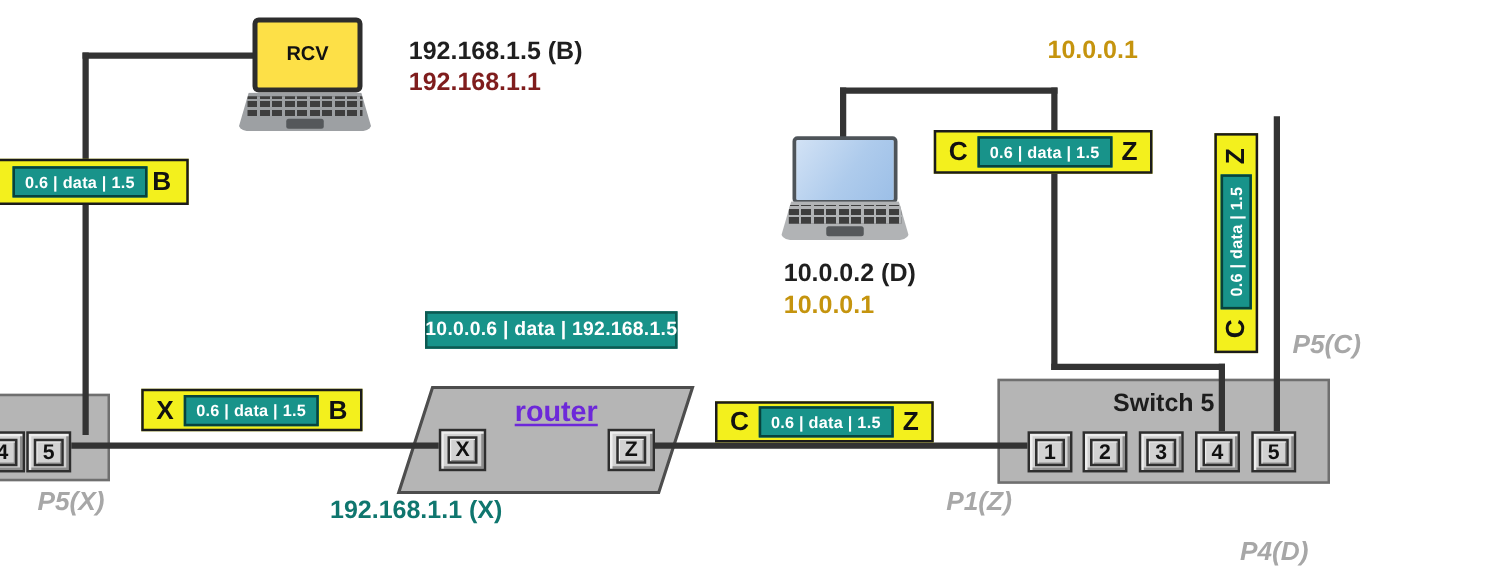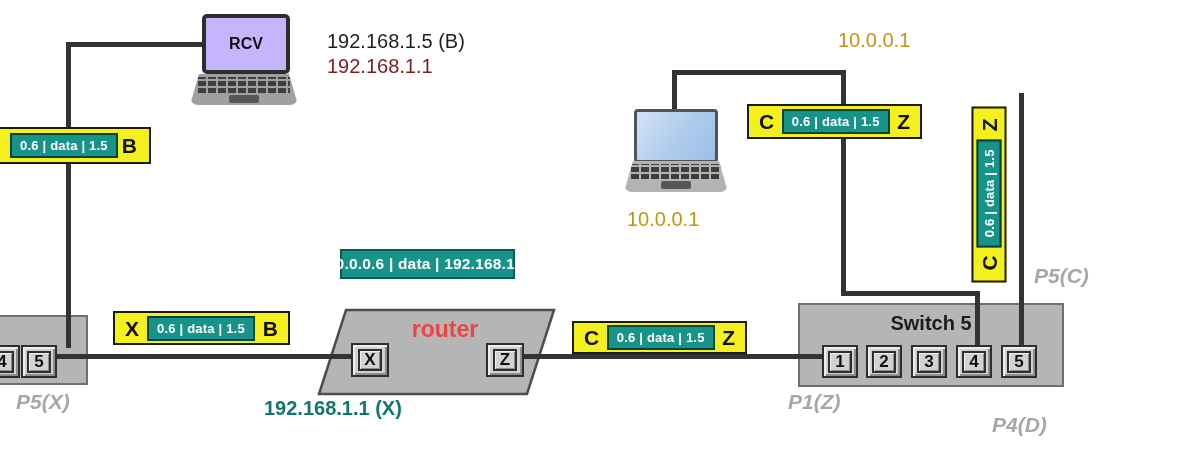--- a/index.html
+++ b/index.html
@@ -27,29 +27,29 @@
          justify-content:space-between;padding:0 10px;z-index:4;box-sizing:border-box;}
   .frame .addr{font-weight:bold;font-size:21px;color:#111;line-height:1;}
   .frame .payload{background:#18938a;border:2px solid #07423c;color:#ffffff;font-weight:bold;
                   font-size:13px;padding:3px 8px;white-space:nowrap;letter-spacing:.2px;}
   .frame.vertical{transform:rotate(-90deg);transform-origin:50% 50%;}
   
   .ip-packet{position:absolute;background:#18938a;border:2px solid #0c5a52;color:#ffffff;font-weight:bold;
              font-size:15.5px;display:flex;align-items:center;justify-content:center;z-index:4;box-sizing:border-box;
              white-space:nowrap;letter-spacing:.2px;}
   
-  .ipnote{position:absolute;font-size:20px;font-weight:normal;line-height:25px;color:#1f1f1f;z-index:5;white-space:nowrap;}
+  .ipnote{position:absolute;font-size:20px;font-weight:bold;line-height:25px;color:#1f1f1f;z-index:5;white-space:nowrap;}
   .ipnote .magenta{color:#7f1d1d;}
   .ipnote .gold{color:#c5940e;}
   .single{position:absolute;font-size:20px;font-weight:bold;z-index:5;white-space:nowrap;}
   .magenta{color:#0f766e;}
   .gold{color:#c5940e;}
   .portnote{position:absolute;font-size:21px;font-weight:bold;font-style:italic;color:#a7a7a7;z-index:5;white-space:nowrap;}
   
-  .router-label{position:absolute;font-size:23px;font-weight:bold;color:#ef4444;z-index:2;}
+  .router-label{position:absolute;font-size:23px;font-weight:bold;color:#6d28d9;z-index:2;text-decoration:underline;}
   
   .laptop{position:absolute;z-index:3;}
   .lscreen{position:absolute;box-sizing:border-box;border-radius:5px;display:flex;align-items:center;justify-content:center;
            font-size:16px;font-weight:bold;color:#111;}
   .lbase{position:absolute;clip-path:polygon(9px 0, calc(100% - 9px) 0, 100% 100%, 0 100%);border-radius:0 0 8px 8px;}
   .kb{position:absolute;}
   .pad{position:absolute;background:#55585b;border-radius:2px;}
 </style>
 </head>
 <body>
@@ -67,21 +67,21 @@
   <div class="wire" style="left:975px;top:291px;width:5px;height:60px"></div>
   <div class="wire" style="left:1019px;top:93px;width:5px;height:258px"></div>
 
   <div class="switchbox" style="left:-60px;top:315px;width:148px;height:70px"></div>
   <div class="port" style="left:-16px;top:345px">
     <span class="inner">4</span>
   </div>
   <div class="port" style="left:21px;top:345px">
     <span class="inner">5</span>
   </div>
-  <div class="portnote" style="left:16px;top:390px">P5(X)</div>
+  <div class="portnote" style="left:30px;top:390px">P5(X)</div>
 
   <svg class="abs" style="left:315px;top:306px;z-index:1" width="245" height="92">
     <polygon points="31,4 239,4 212,88 4,88" fill="#b5b5b5" stroke="#4d4d4d" stroke-width="2.5"></polygon>
   </svg>
   <div class="router-label" style="left:380px;top:316px;width:130px;text-align:center">router</div>
   <div class="port big" style="left:351px;top:343px">
     <span class="inner">X</span>
   </div>
   <div class="port big" style="left:486px;top:343px">
     <span class="inner">Z</span>
@@ -99,26 +99,26 @@
   </div>
   <div class="port" style="left:911px;top:345px">
     <span class="inner">3</span>
   </div>
   <div class="port" style="left:956px;top:345px">
     <span class="inner">4</span>
   </div>
   <div class="port" style="left:1001px;top:345px">
     <span class="inner">5</span>
   </div>
-  <div class="portnote" style="left:788px;top:390px">P1(Z)</div>
-  <div class="portnote" style="left:992px;top:413px">P4(D)</div>
+  <div class="portnote" style="left:757px;top:390px">P1(Z)</div>
+  <div class="portnote" style="left:992px;top:430px">P4(D)</div>
   <div class="portnote" style="left:1034px;top:264px">P5(C)</div>
 
   <div class="laptop" style="left:190px;top:14px;width:108px;height:92px">
-    <div class="lscreen" style="left:12px;top:0;width:88px;height:60px;background:#c4b5fd;border:4px solid #2d2d2d">RCV</div>
+    <div class="lscreen" style="left:12px;top:0;width:88px;height:60px;background:#fde047;border:4px solid #2d2d2d">RCV</div>
     <div class="lbase" style="left:0;top:60px;width:108px;height:31px;background:#9da0a3">
       <div class="kb" style="left:8px;top:3px;width:92px;height:16px;
            background-image:repeating-linear-gradient(90deg, rgba(0,0,0,0) 0 8px, #9da0a3 8px 10px),
                             repeating-linear-gradient(0deg, #3e3e3e 0 5px, #9da0a3 5px 7px)"></div>
       <div class="pad" style="left:39px;top:21px;width:30px;height:8px"></div>
     </div>
   </div>
 
   <div class="laptop" style="left:624px;top:109px;width:104px;height:83px">
     <div class="lscreen" style="left:10px;top:0;width:84px;height:54px;border:3px solid #4e5459;border-radius:4px;
@@ -154,26 +154,27 @@
     <span class="payload">0.6 | data | 1.5</span>
     <span class="addr">Z</span>
   </div>
 
   <div class="frame vertical" style="left:901px;top:177px;width:176px;height:35px">
     <span class="addr">C</span>
     <span class="payload">0.6 | data | 1.5</span>
     <span class="addr">Z</span>
   </div>
 
-  <div class="ip-packet" style="left:340px;top:249px;width:175px;height:30px">10.0.0.6 | data | 192.168.1.5</div>
+  <div class="ip-packet" style="left:340px;top:249px;width:202px;height:30px">10.0.0.6 | data | 192.168.1.5</div>
 
   <div class="ipnote" style="left:327px;top:29px">
     <div>192.168.1.5 (B)</div>
     <div class="magenta">192.168.1.1</div>
   </div>
   <div class="ipnote" style="left:838px;top:28px">
     <div class="gold">10.0.0.1</div>
   </div>
   <div class="ipnote" style="left:627px;top:207px">
+    <div>10.0.0.2 (D)</div>
     <div class="gold">10.0.0.1</div>
   </div>
 
 </div>
 
 </body></html>

